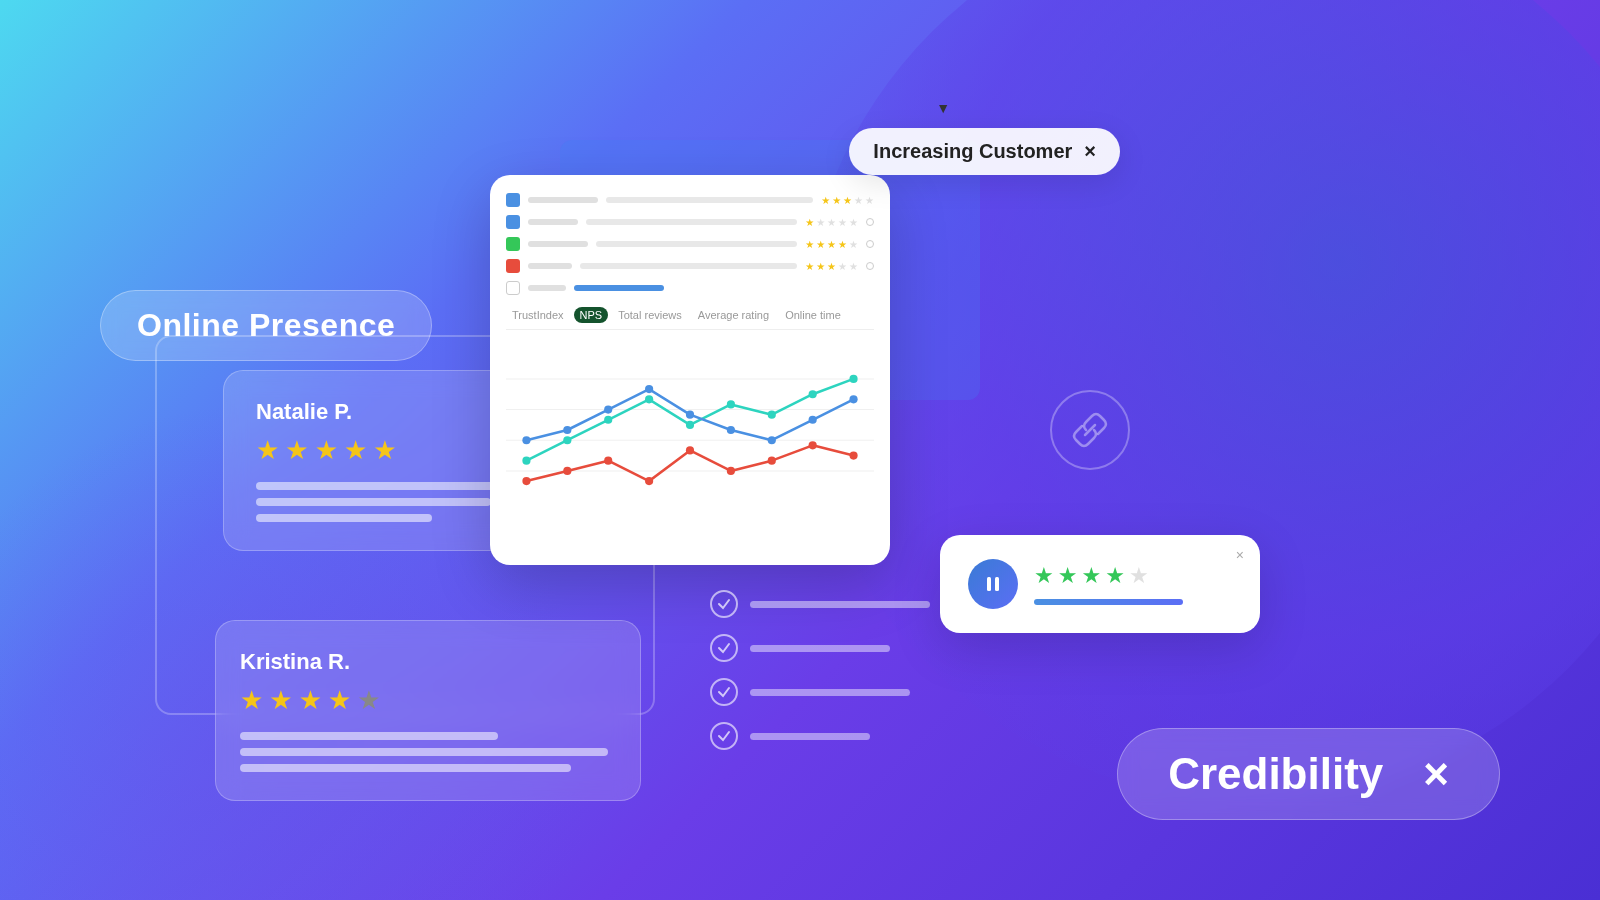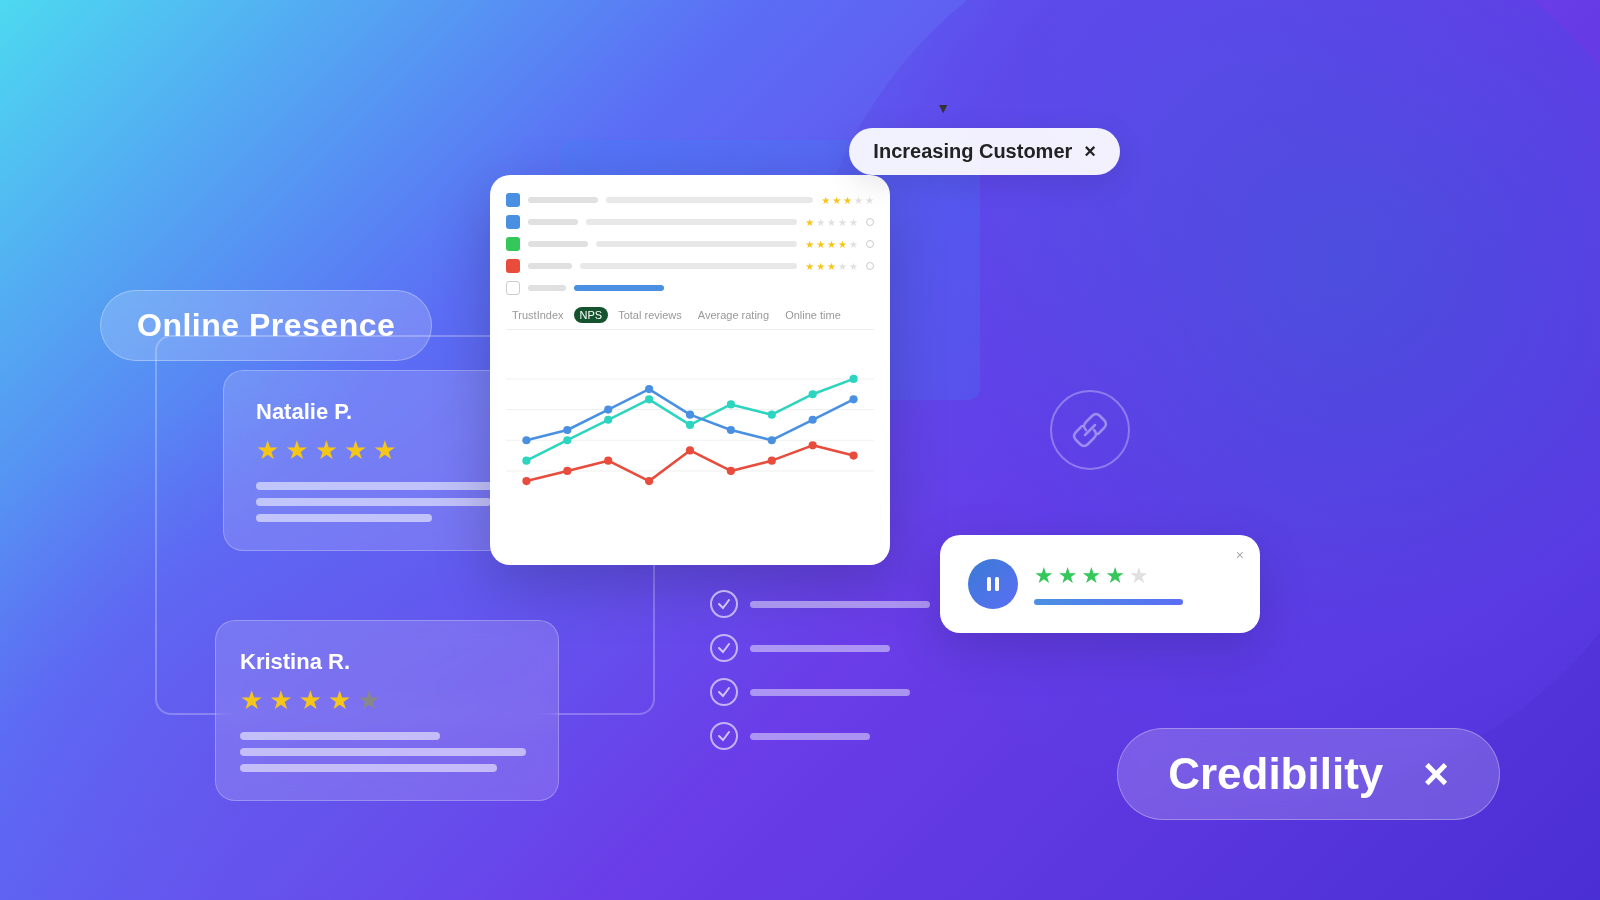--- a/index.html
+++ b/index.html
@@ -75,21 +75,21 @@
     }
     .review-card-natalie {
       top: 370px;
       left: 215px;
       width: 360px;
       margin-left: 8px;
     }
     .review-card-kristina {
       top: 620px;
       left: 215px;
-      width: 344px;
+      width: 426px;
       padding-left: 24px;
     }
     .review-name {
       color: #fff;
       font-size: 22px;
       font-weight: 700;
       margin-bottom: 10px;
     }
     .stars {
       display: flex;

